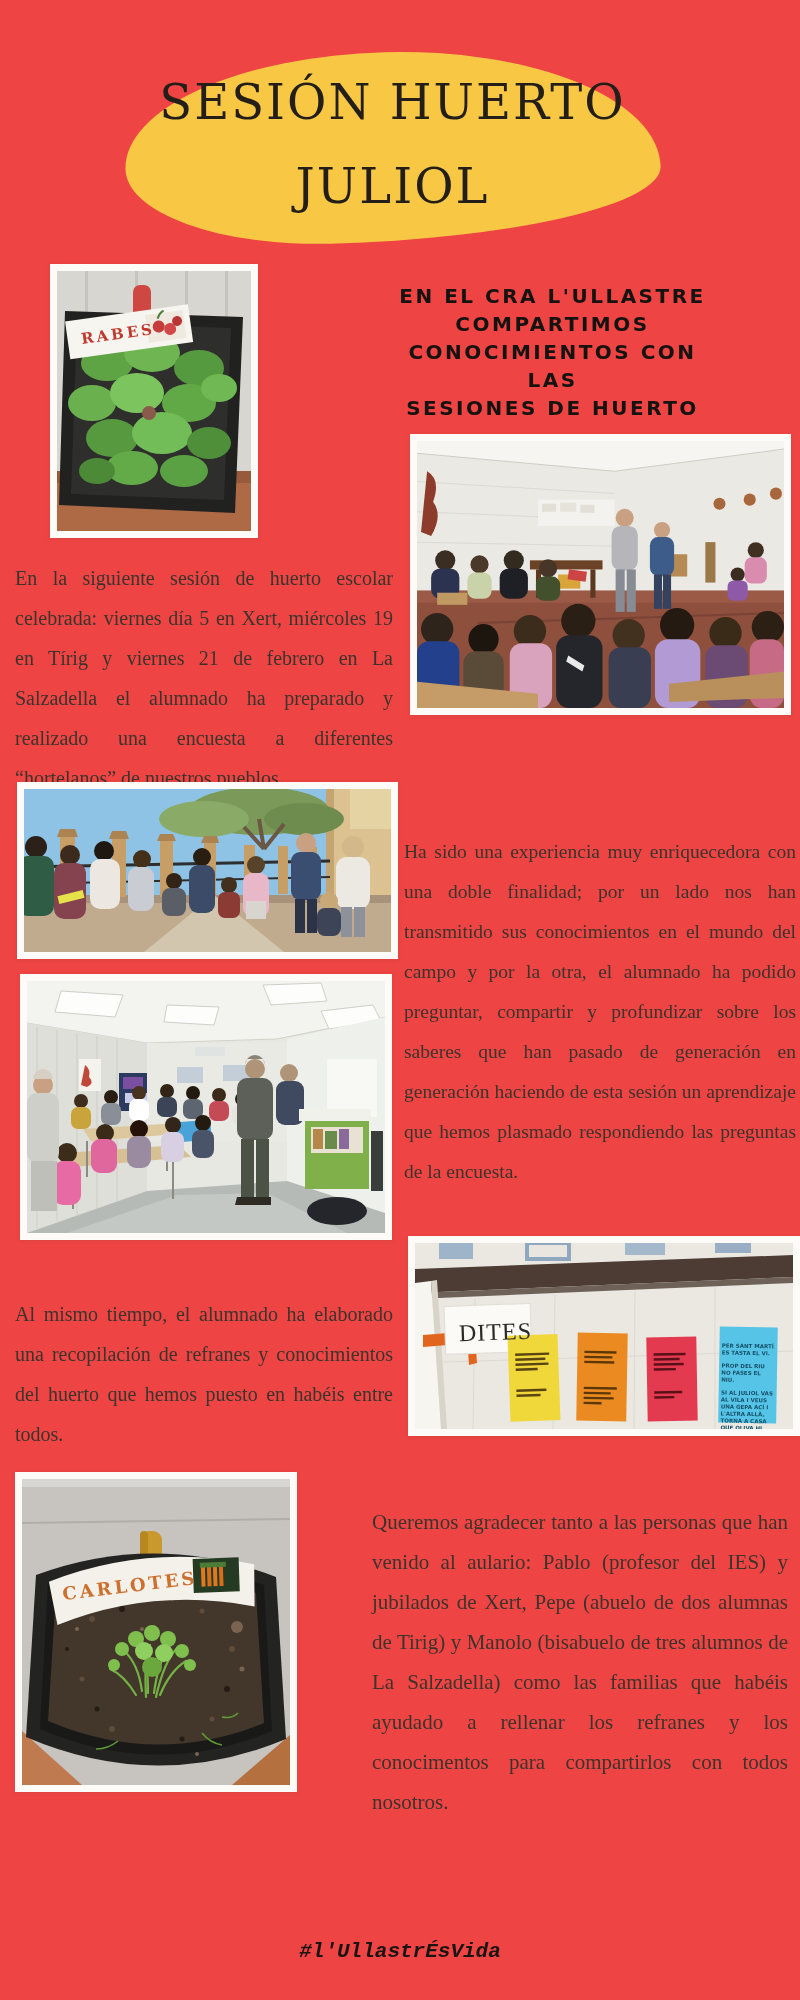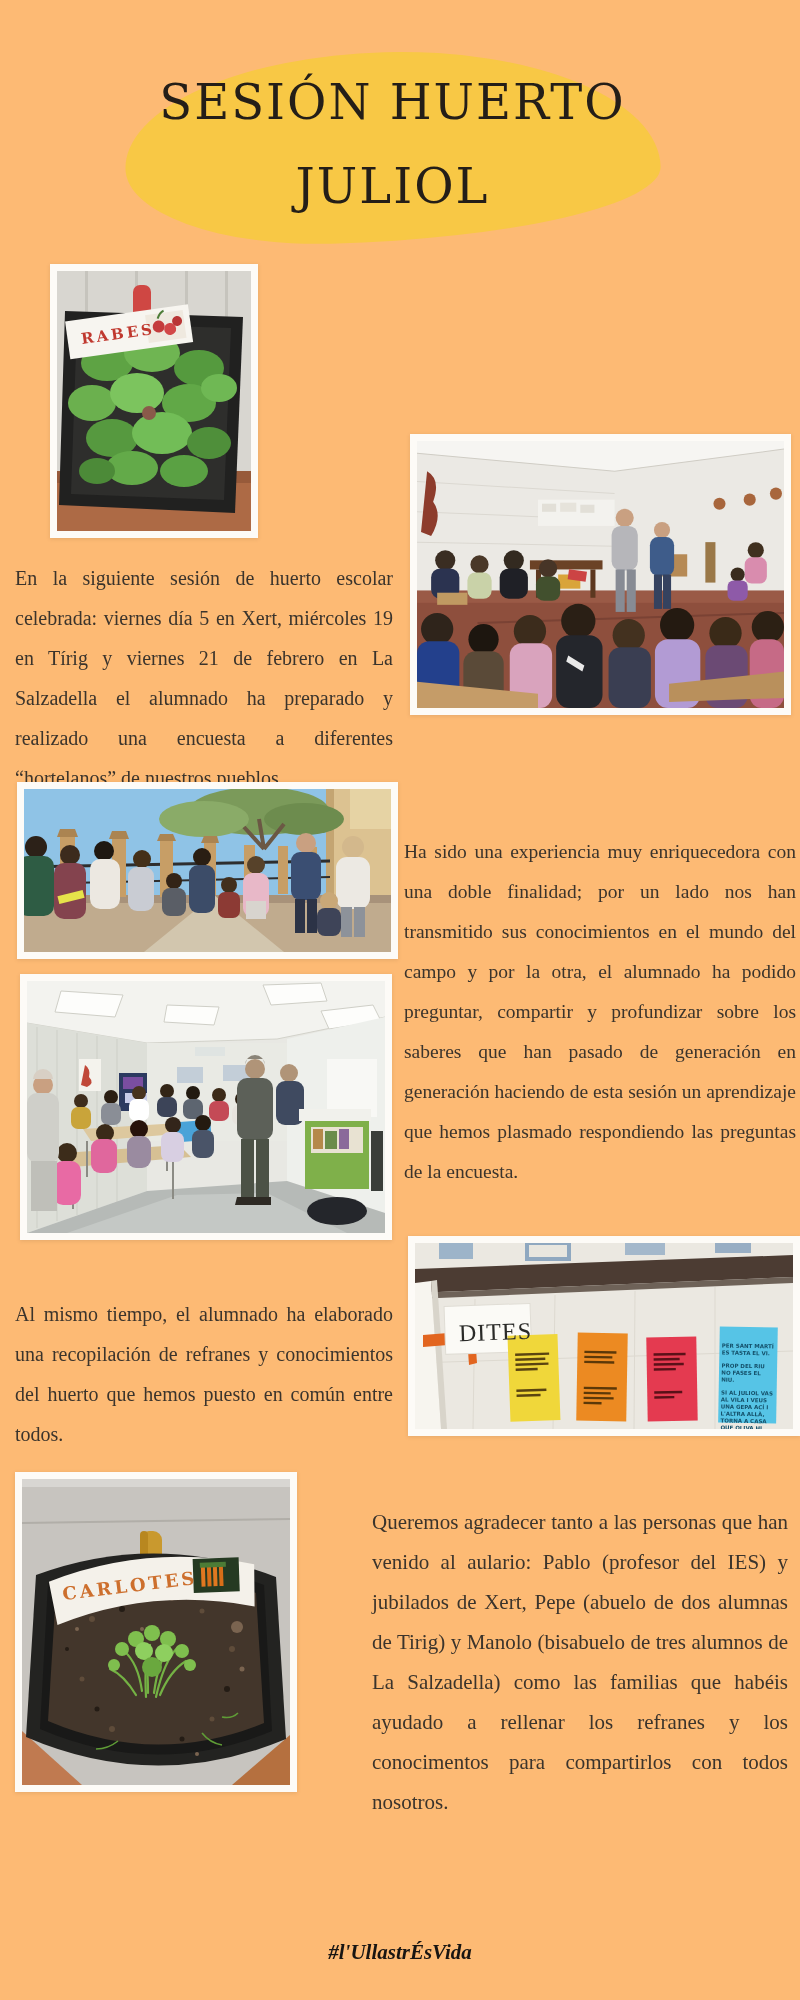--- a/index.html
+++ b/index.html
@@ -1,30 +1,30 @@
 <!DOCTYPE html>
 <html><head>
 <meta charset="utf-8">
 <style>
   html,body{margin:0;padding:0;background:#f2e9dd;}
-  .canvas{position:relative;width:800px;height:2000px;background:#fdba74;overflow:hidden;
+  .canvas{position:relative;width:800px;height:2000px;background:#ef4444;overflow:hidden;
           font-family:"Liberation Serif", serif;color:#3b342c;}
   .blob{position:absolute;left:125px;top:52px;width:535px;height:190px;background:#f8c845;
         border-radius:49% 51% 62% 38% / 58% 64% 36% 42%;transform:rotate(-1.5deg);}
   .title{position:absolute;left:125px;top:60px;width:535px;text-align:center;
          font-family:"DejaVu Serif", serif;font-weight:400;color:#241e18;
          font-size:48px;line-height:84px;letter-spacing:2px;}
   .intro{position:absolute;left:385px;top:282px;width:335px;text-align:center;
          font-family:"DejaVu Sans", sans-serif;font-weight:bold;color:#15130f;
          font-size:20px;line-height:28px;letter-spacing:2.5px;}
   .body-text{position:absolute;text-align:justify;font-size:20px;line-height:40px;color:#3b342c;}
   .closing{position:absolute;left:160px;top:1806px;width:480px;text-align:center;
            font-size:22px;line-height:38px;color:#3b342c;}
   .hashtag{position:absolute;left:0;top:1940px;width:800px;text-align:center;
-           font-family:Liberation Serif, serif;font-weight:bold;font-style:italic;
+           font-family:Liberation Mono, monospace;font-weight:bold;font-style:italic;
            font-size:21px;color:#181512;}
   .photo{position:absolute;background:#fdfbf7;padding:7px;box-sizing:border-box;
          box-shadow:0 1px 4px rgba(90,70,50,0.15);}
   .photo .scene{position:relative;width:100%;height:100%;overflow:hidden;}
   .photo svg{display:block;width:100%;height:100%;}
   .ov{position:absolute;white-space:nowrap;}
   .rabes{left:24px;top:54px;transform:rotate(-8deg);color:#c0392f;font-weight:bold;
          font-family:"DejaVu Serif", serif;font-size:15px;letter-spacing:3px;}
   .dites{left:44px;top:76px;transform:rotate(-2deg);color:#2a2a28;
          font-family:"Liberation Serif", serif;font-size:24px;letter-spacing:1px;}
@@ -79,20 +79,26 @@
           <circle cx="102" cy="60" r="6" fill="#c43c3c"></circle>
           <circle cx="113" cy="64" r="6" fill="#d24848"></circle>
           <circle cx="121" cy="57" r="5" fill="#b93636"></circle>
           <path d="M102 52 q3 -6 7 -7" stroke="#4e7d38" stroke-width="2" fill="none"></path>
         </g>
       </svg>
       <span class="ov rabes">RABES</span>
     </div>
   </div>
 
+  <div class="intro">
+    <div>EN EL CRA L'ULLASTRE</div>
+    <div>COMPARTIMOS</div>
+    <div>CONOCIMIENTOS CON LAS</div>
+    <div>SESIONES DE HUERTO</div>
+  </div>
 
   <div class="photo" style="left:410px;top:434px;width:381px;height:281px;">
     <div class="scene">
       <svg viewBox="0 0 364 264" preserveAspectRatio="none">
         <rect width="364" height="264" fill="#ebe9e4"></rect>
         <path d="M0 0 H364 V8 L196 30 L0 12 Z" fill="#f6f5f2"></path>
         <path d="M0 12 L196 30 L364 8" stroke="#cfccc4" fill="none"></path>
         <g stroke="#dbd8d1" stroke-width="1">
           <line x1="0" y1="40" x2="196" y2="52"></line>
           <line x1="0" y1="70" x2="196" y2="78"></line>
@@ -380,21 +386,21 @@
       </svg>
       <span class="ov dites">DITES</span>
       <div class="dites-card">
         <div>PER SANT MARTÍ ES TASTA EL VI.</div>
         <div>PROP DEL RIU NO FASES EL NIU.</div>
         <div>SI AL JULIOL VAS AL VILA I VEUS UNA GEPA ACÍ I L'ALTRA ALLÀ, TORNA A CASA QUE OLIVA HI HAURÀ.</div>
       </div>
     </div>
   </div>
 
-  <div class="body-text" style="left:15px;top:1294px;width:378px;">Al mismo tiempo, el alumnado ha elaborado una recopilación de refranes y conocimientos del huerto que hemos puesto en común entre todos.</div>
+  <div class="body-text" style="left:15px;top:1294px;width:378px;">Al mismo tiempo, el alumnado ha elaborado una recopilación de refranes y conocimientos del huerto que hemos puesto en habéis entre todos.</div>
 
   <div class="photo" style="left:15px;top:1472px;width:282px;height:320px;">
     <div class="scene">
       <svg viewBox="0 0 268 306" preserveAspectRatio="none">
         <rect width="268" height="306" fill="#c7c4bf"></rect>
         <rect x="0" y="0" width="268" height="8" fill="#d8d6d2"></rect>
         <line x1="0" y1="44" x2="268" y2="40" stroke="#b1aea8" stroke-width="2"></line>
         <path d="M0 252 L60 306 L0 306 Z" fill="#c07a50"></path>
         <path d="M268 256 L268 306 L210 306 Z" fill="#b5703f"></path>
         <rect x="118" y="52" width="22" height="70" rx="9" fill="#c9992e"></rect>

